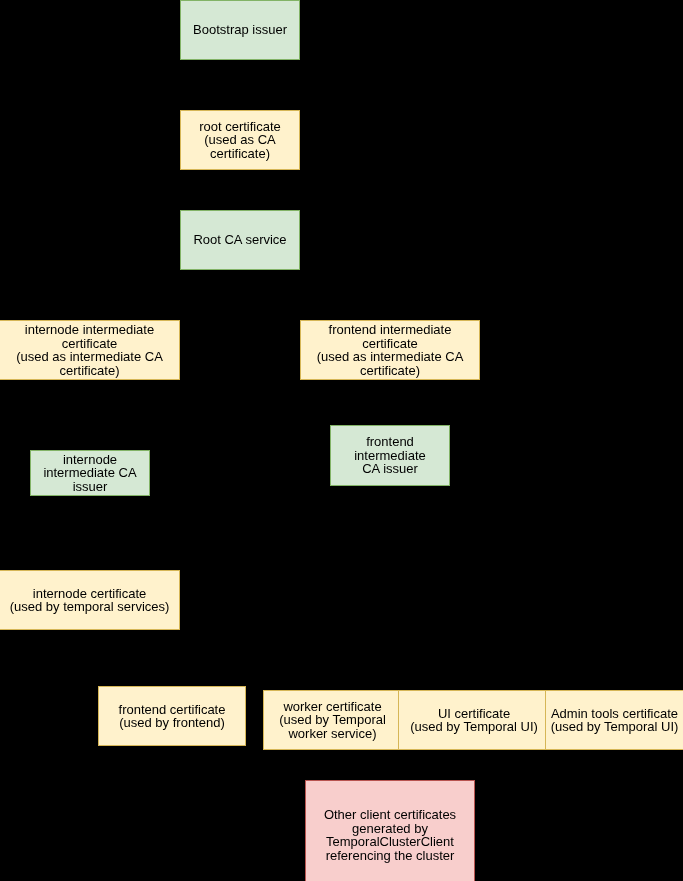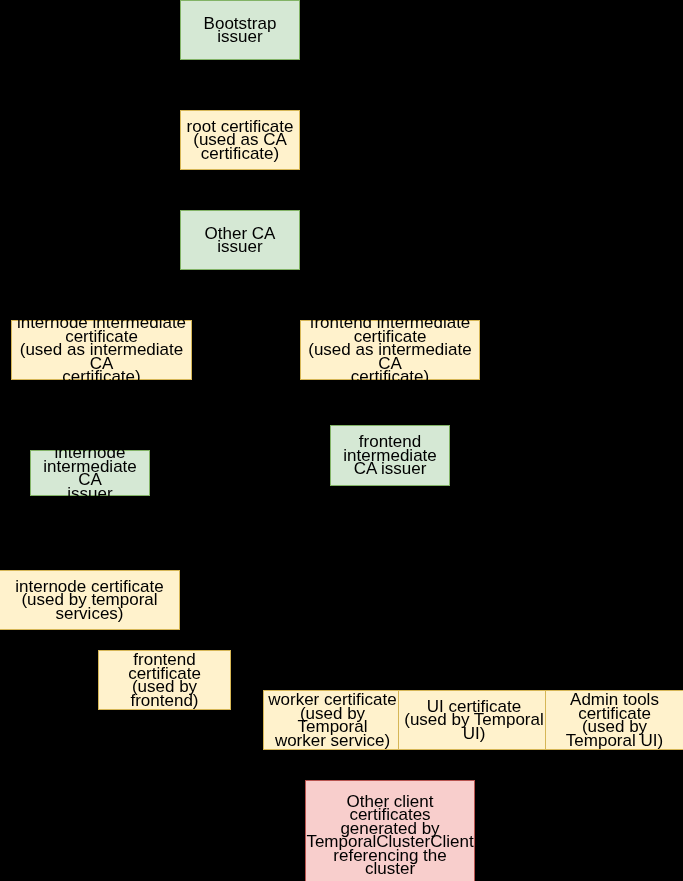--- a/index.html
+++ b/index.html
@@ -16,21 +16,21 @@
     overflow: hidden;
     font-family: "Liberation Sans", sans-serif;
   }
   .node {
     position: absolute;
     box-sizing: border-box;
     display: flex;
     align-items: center;
     justify-content: center;
     text-align: center;
-    font-size: 17px;
+    font-size: 13px;
     line-height: 13.5px;
     color: #000000;
     border-width: 1px;
     border-style: solid;
     padding: 2px 4px;
     white-space: pre-line;
   }
   .node.issuer {
     background: #d5e8d4;
     border-color: #82b366;
@@ -99,35 +99,35 @@
       <div class="edge edge-v" style="left: 615px; top: 601px; height: 89px;"></div>
       <div class="arrowhead" style="left: 612px; top: 685px;"></div>
       <div class="edge edge-v" style="left: 390px; top: 511px; height: 269px;"></div>
       <div class="arrowhead" style="left: 387px; top: 775px;"></div>
     </div>
   <div id="node-layer">
       <div class="node issuer" style="left: 180px; top: 0px; width: 120px; height: 60px;"><span>Bootstrap issuer</span></div>
       <div class="node cert" style="left: 180px; top: 110px; width: 120px; height: 60px;"><span>root certificate
 (used as CA
 certificate)</span></div>
-      <div class="node issuer" style="left: 180px; top: 210px; width: 120px; height: 60px;"><span>Other CA issuer</span></div>
-      <div class="node cert" style="left: -1px; top: 320px; width: 181px; height: 60px; margin-left: 12px;"><span>internode intermediate certificate
+      <div class="node issuer" style="left: 180px; top: 210px; width: 120px; height: 60px;"><span>Root CA service</span></div>
+      <div class="node cert" style="left: -1px; top: 320px; width: 181px; height: 60px;"><span>internode intermediate certificate
 (used as intermediate CA
 certificate)</span></div>
       <div class="node cert" style="left: 300px; top: 320px; width: 180px; height: 60px; align-items: center;"><span>frontend intermediate certificate
 (used as intermediate CA
 certificate)</span></div>
       <div class="node issuer" style="left: 30px; top: 450px; width: 120px; height: 46px;"><span>internode
 intermediate CA
 issuer</span></div>
       <div class="node issuer" style="left: 330px; top: 425px; width: 120px; height: 61px;"><span>frontend intermediate
 CA issuer</span></div>
       <div class="node cert" style="left: -1px; top: 570px; width: 181px; height: 60px; align-items: center;"><span>internode certificate
 (used by temporal services)</span></div>
-      <div class="node cert" style="left: 98px; top: 650px; width: 133px; height: 60px; justify-content: flex-end;"><span>frontend certificate
+      <div class="node cert" style="left: 98px; top: 686px; width: 148px; height: 60px;"><span>frontend certificate
 (used by frontend)</span></div>
       <div class="node cert" style="left: 263px; top: 690px; width: 139px; height: 60px;"><span>worker certificate
 (used by Temporal
 worker service)</span></div>
       <div class="node cert" style="left: 398px; top: 690px; width: 152px; height: 60px;"><span>UI certificate
 (used by Temporal UI)</span></div>
       <div class="node cert" style="left: 545px; top: 690px; width: 139px; height: 60px;"><span>Admin tools certificate
 (used by Temporal UI)</span></div>
       <div class="node client" style="left: 305px; top: 780px; width: 170px; height: 110px;"><span>Other client certificates
 generated by

